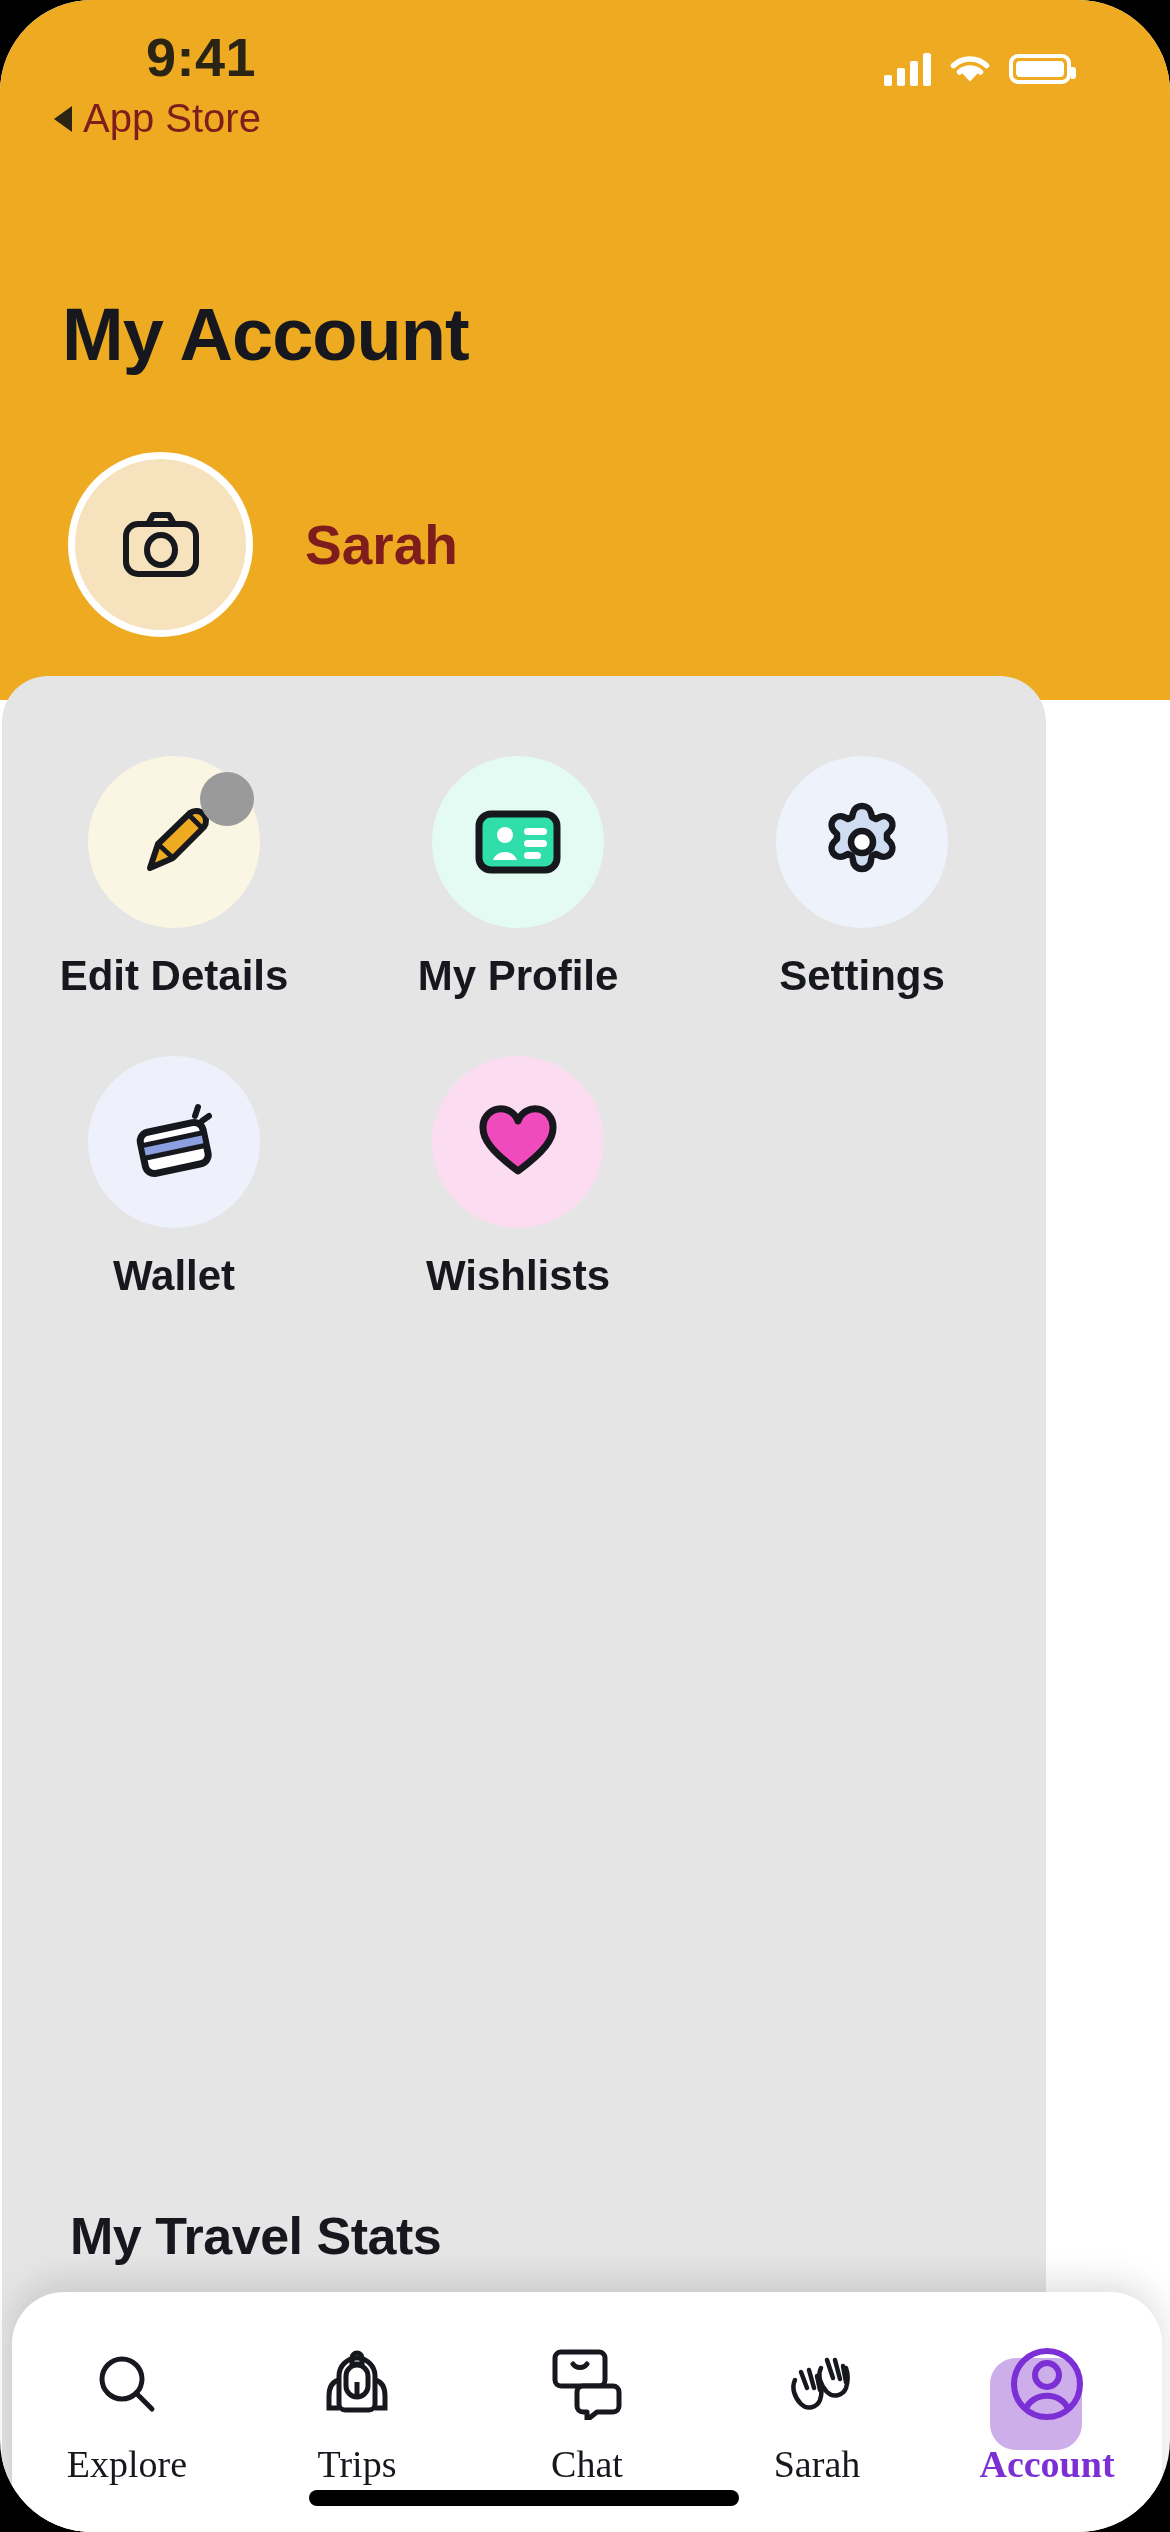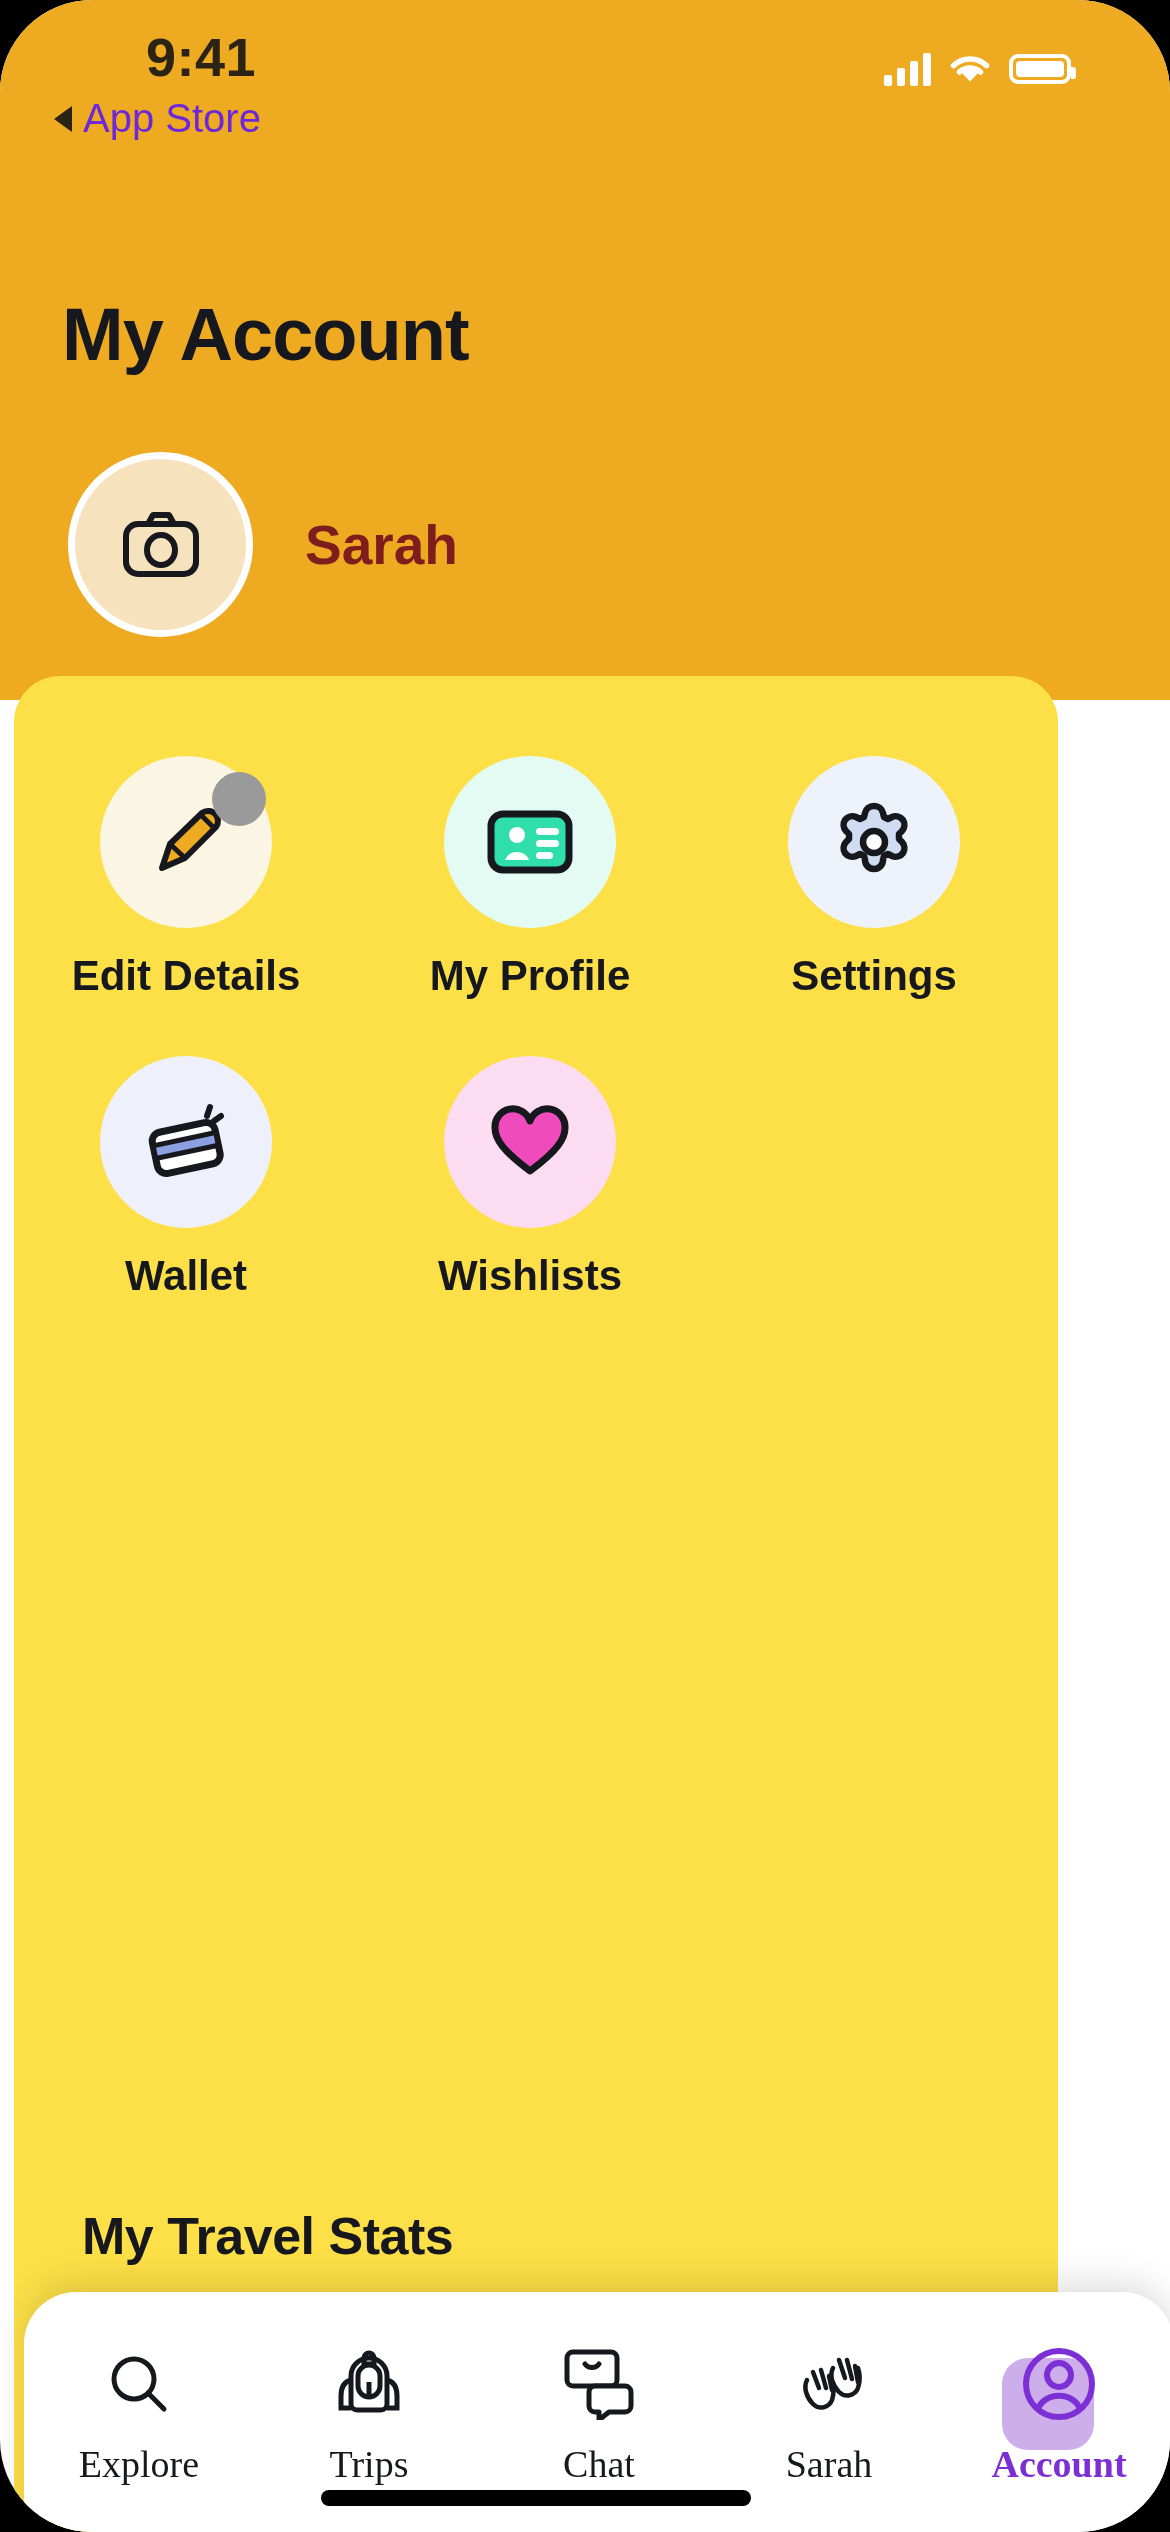--- a/index.html
+++ b/index.html
@@ -48,21 +48,21 @@
   .battery::after{
     content:""; position:absolute; right:-9px; top:9px;
     width:5px; height:12px; background:#ffffff; border-radius:0 3px 3px 0;
   }
   .battery i{
     position:absolute; left:3px; top:3px; bottom:3px; right:3px;
     background:#fff; border-radius:4px;
   }
   .backlink {
     position:absolute; left:38px; top:96px;
-    font-size:40px; color:#6d28d9; font-weight:400;
+    font-size:40px; color:#7f1d1d; font-weight:400;
     display:flex; align-items:center; gap:11px;
   }
   .backlink .tri {
     width:0;height:0;
     border-top:13px solid transparent;
     border-bottom:13px solid transparent;
     border-right:18px solid #2b2415;
   }
   .page-title {
     position:absolute; left:62px; top:292px;
@@ -77,23 +77,23 @@
     width:185px; height:185px; border-radius:50%;
     background:#f6e3bd; border:7px solid #ffffff;
     display:flex; align-items:center; justify-content:center;
   }
   .user-name {
     font-size:55px; font-weight:600; color:#7f1d1d;
   }
 
   
   .sheet {
-    position:absolute; left:14px; top:676px;
+    position:absolute; left:2px; top:676px;
     width:1044px; height:1856px;
-    background:#fde047;
+    background:#e5e5e5;
     border-radius:46px 46px 0 0;
   }
 
   .grid {
     position:absolute; top:80px; left:0; width:1170px;
   }
   .grid-row { display:flex; margin-bottom:56px; }
   .tile {
     width:344px; display:flex; flex-direction:column;
     align-items:center; gap:24px;

